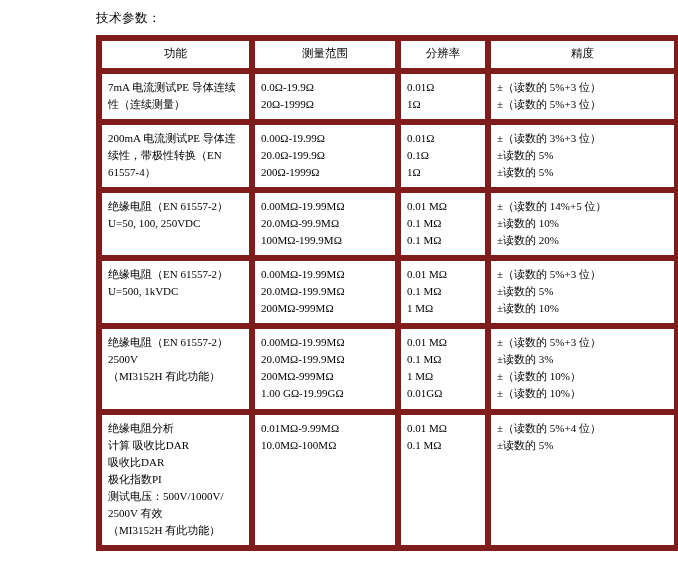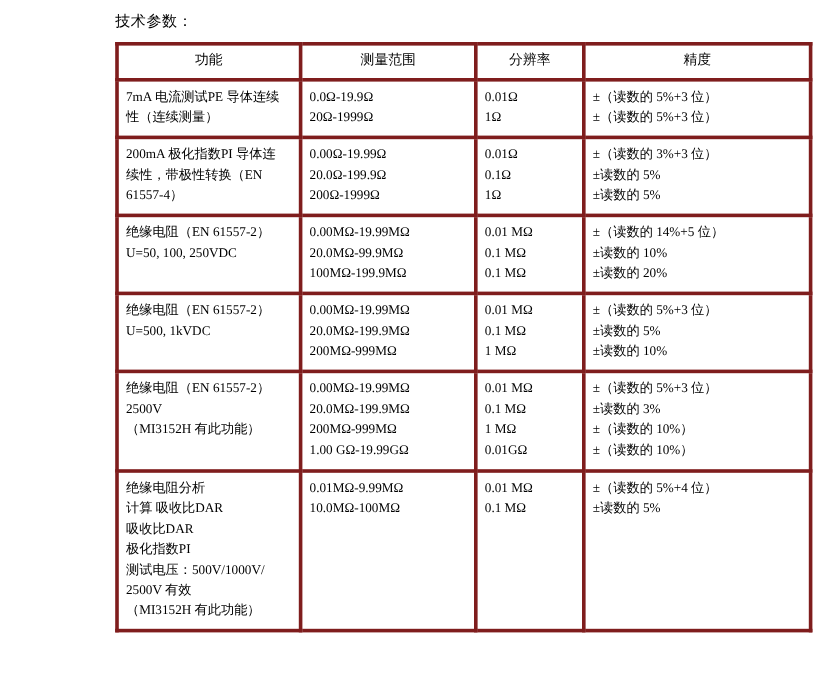--- a/index.html
+++ b/index.html
@@ -29,21 +29,21 @@
   }
   table.spec {
     border-collapse: collapse;
     margin-left: 96px;
     width: 578px;
     table-layout: fixed;
     font-size: 11px;
     line-height: 1.55;
   }
   table.spec th, table.spec td {
-    border: 3px solid #7f1d1d;
+    border: 6px solid #7f1d1d;
     vertical-align: top;
     padding: 5px 6px 6px 6px;
     font-weight: normal;
   }
   table.spec thead th {
     text-align: center;
     padding: 4px 4px 5px 4px;
     font-size: 11.5px;
     vertical-align: middle;
   }
@@ -103,21 +103,21 @@
           <td>
             <div class="cell-lines ">
               <div>±（读数的 5%+3 位）</div>
               <div>±（读数的 5%+3 位）</div>
             </div>
           </td>
         </tr>
         <tr>
           <td>
             <div class="cell-lines func-cell">
-              <div>200mA 极化指数PI 导体连</div>
+              <div>200mA 电流测试PE 导体连</div>
               <div>续性，带极性转换（EN</div>
               <div>61557-4）</div>
             </div>
           </td>
           <td>
             <div class="cell-lines ">
               <div>0.00Ω-19.99Ω</div>
               <div>20.0Ω-199.9Ω</div>
               <div>200Ω-1999Ω</div>
             </div>

